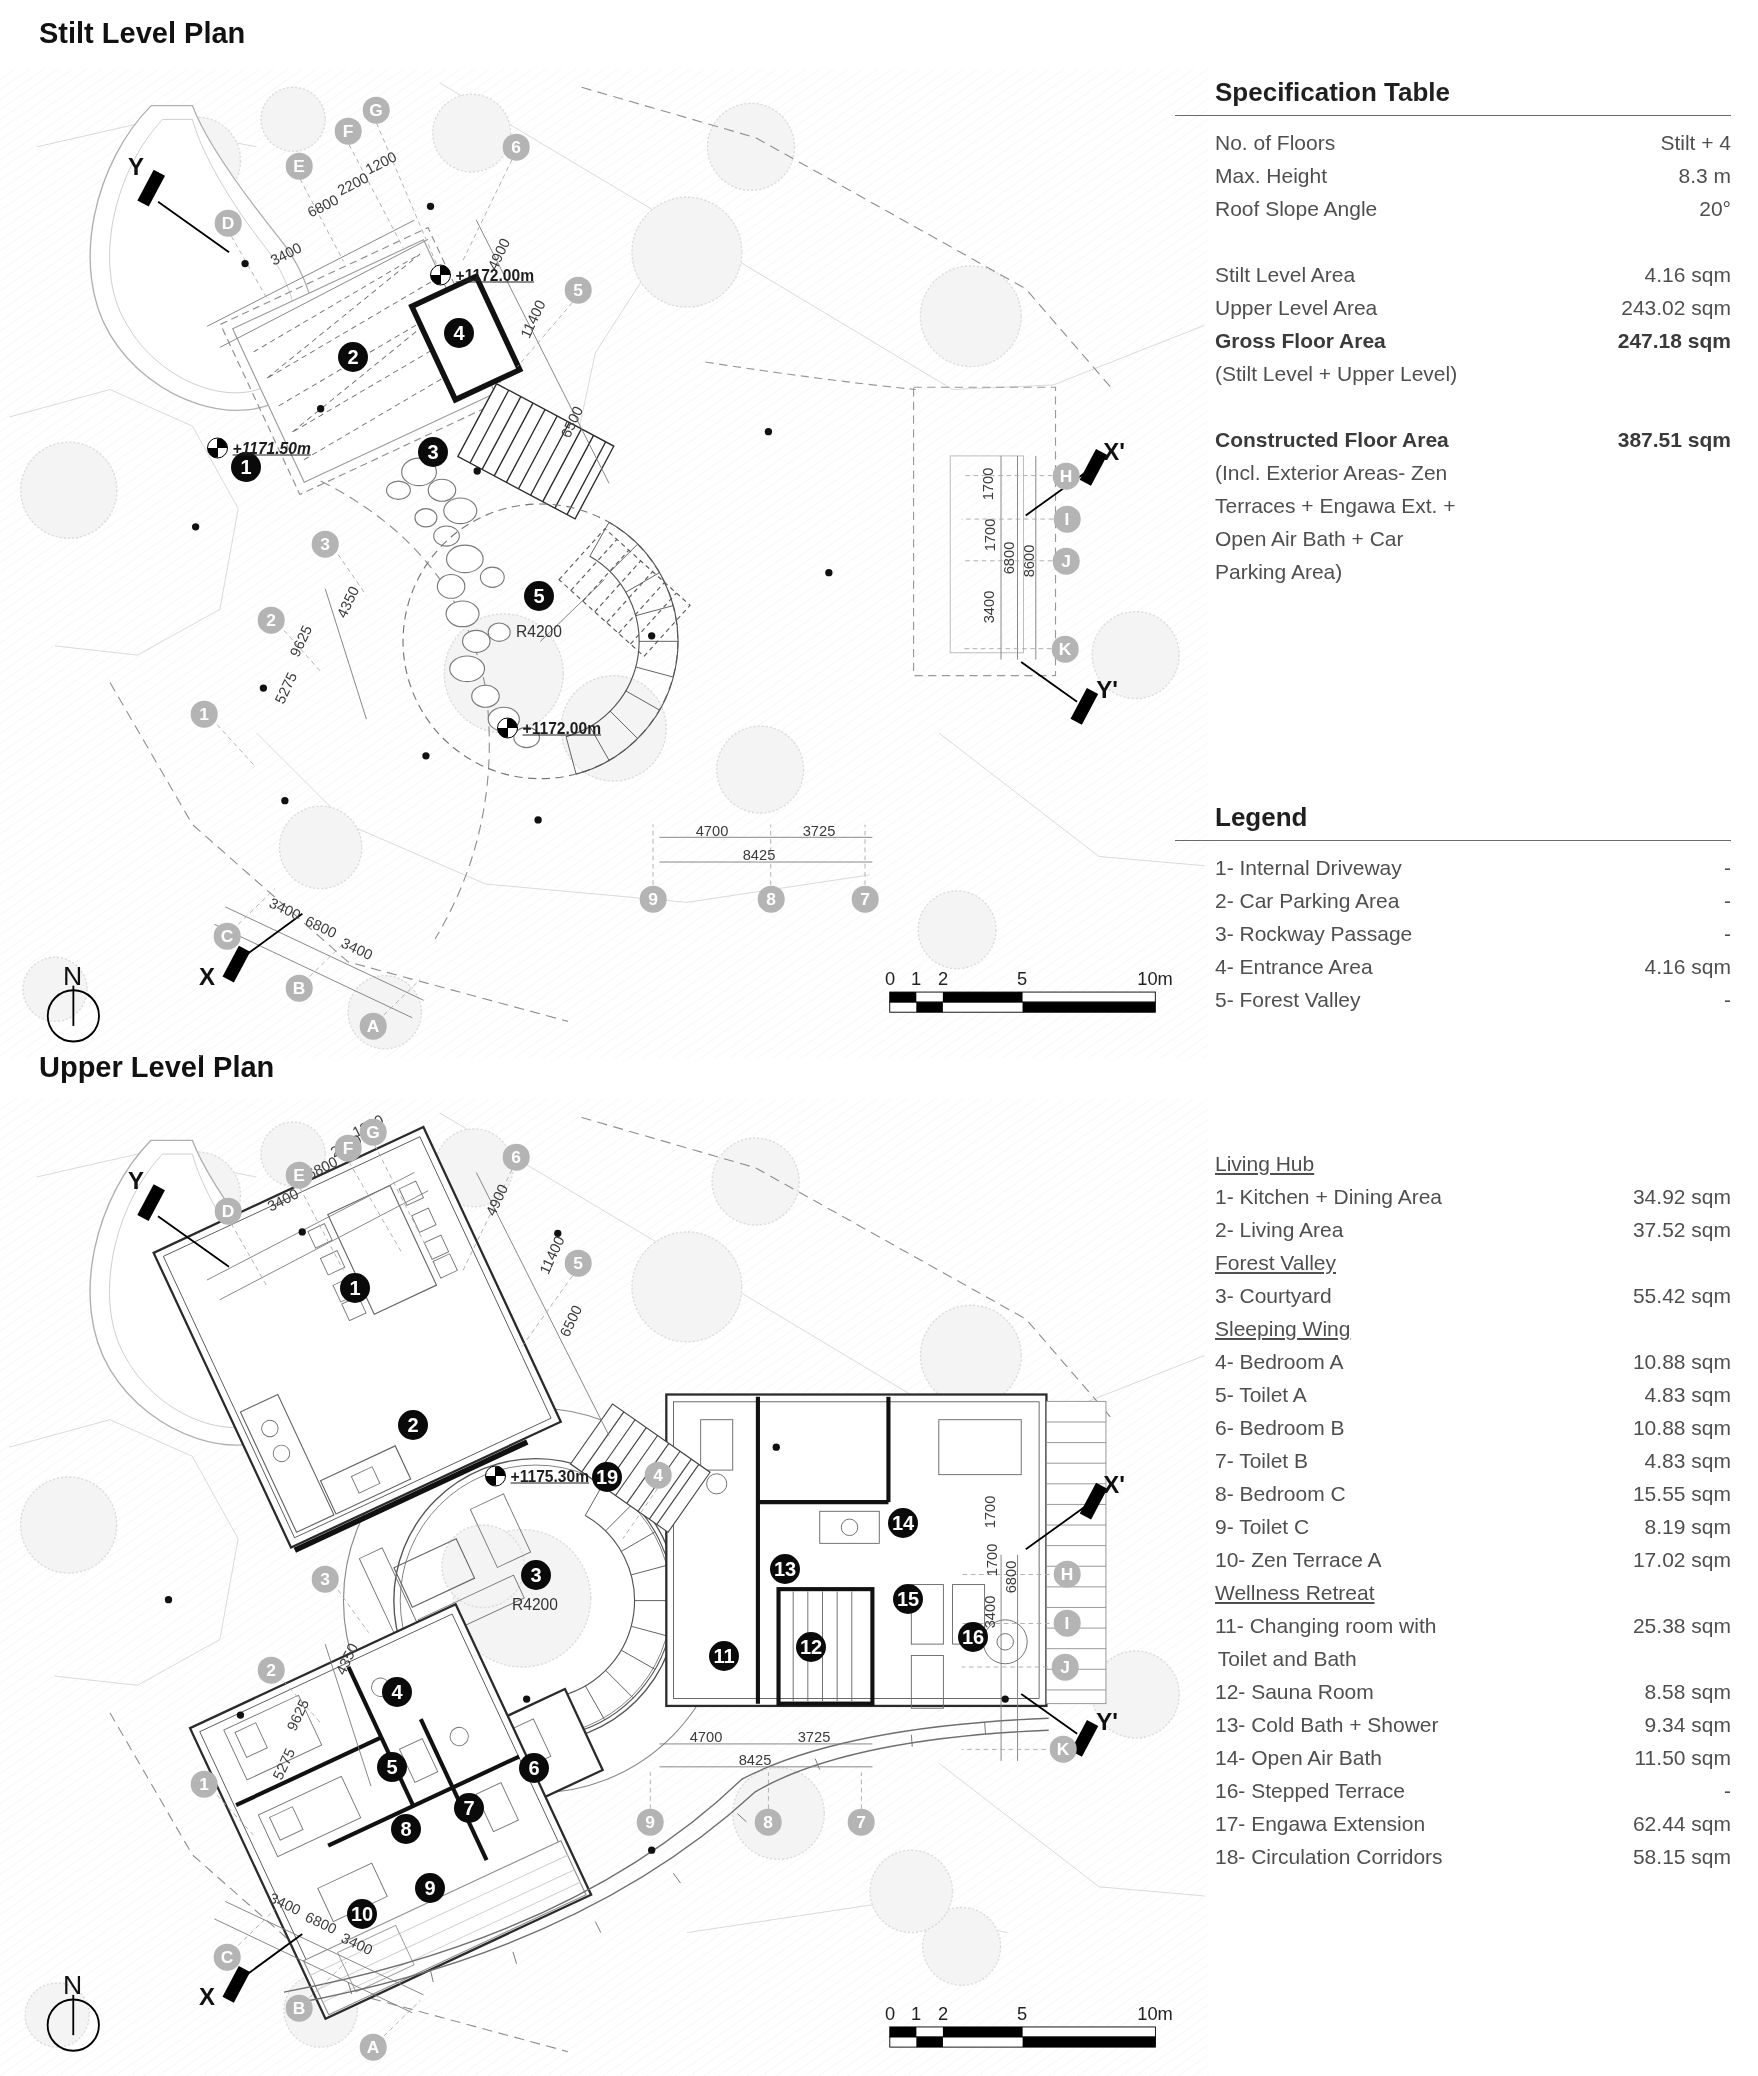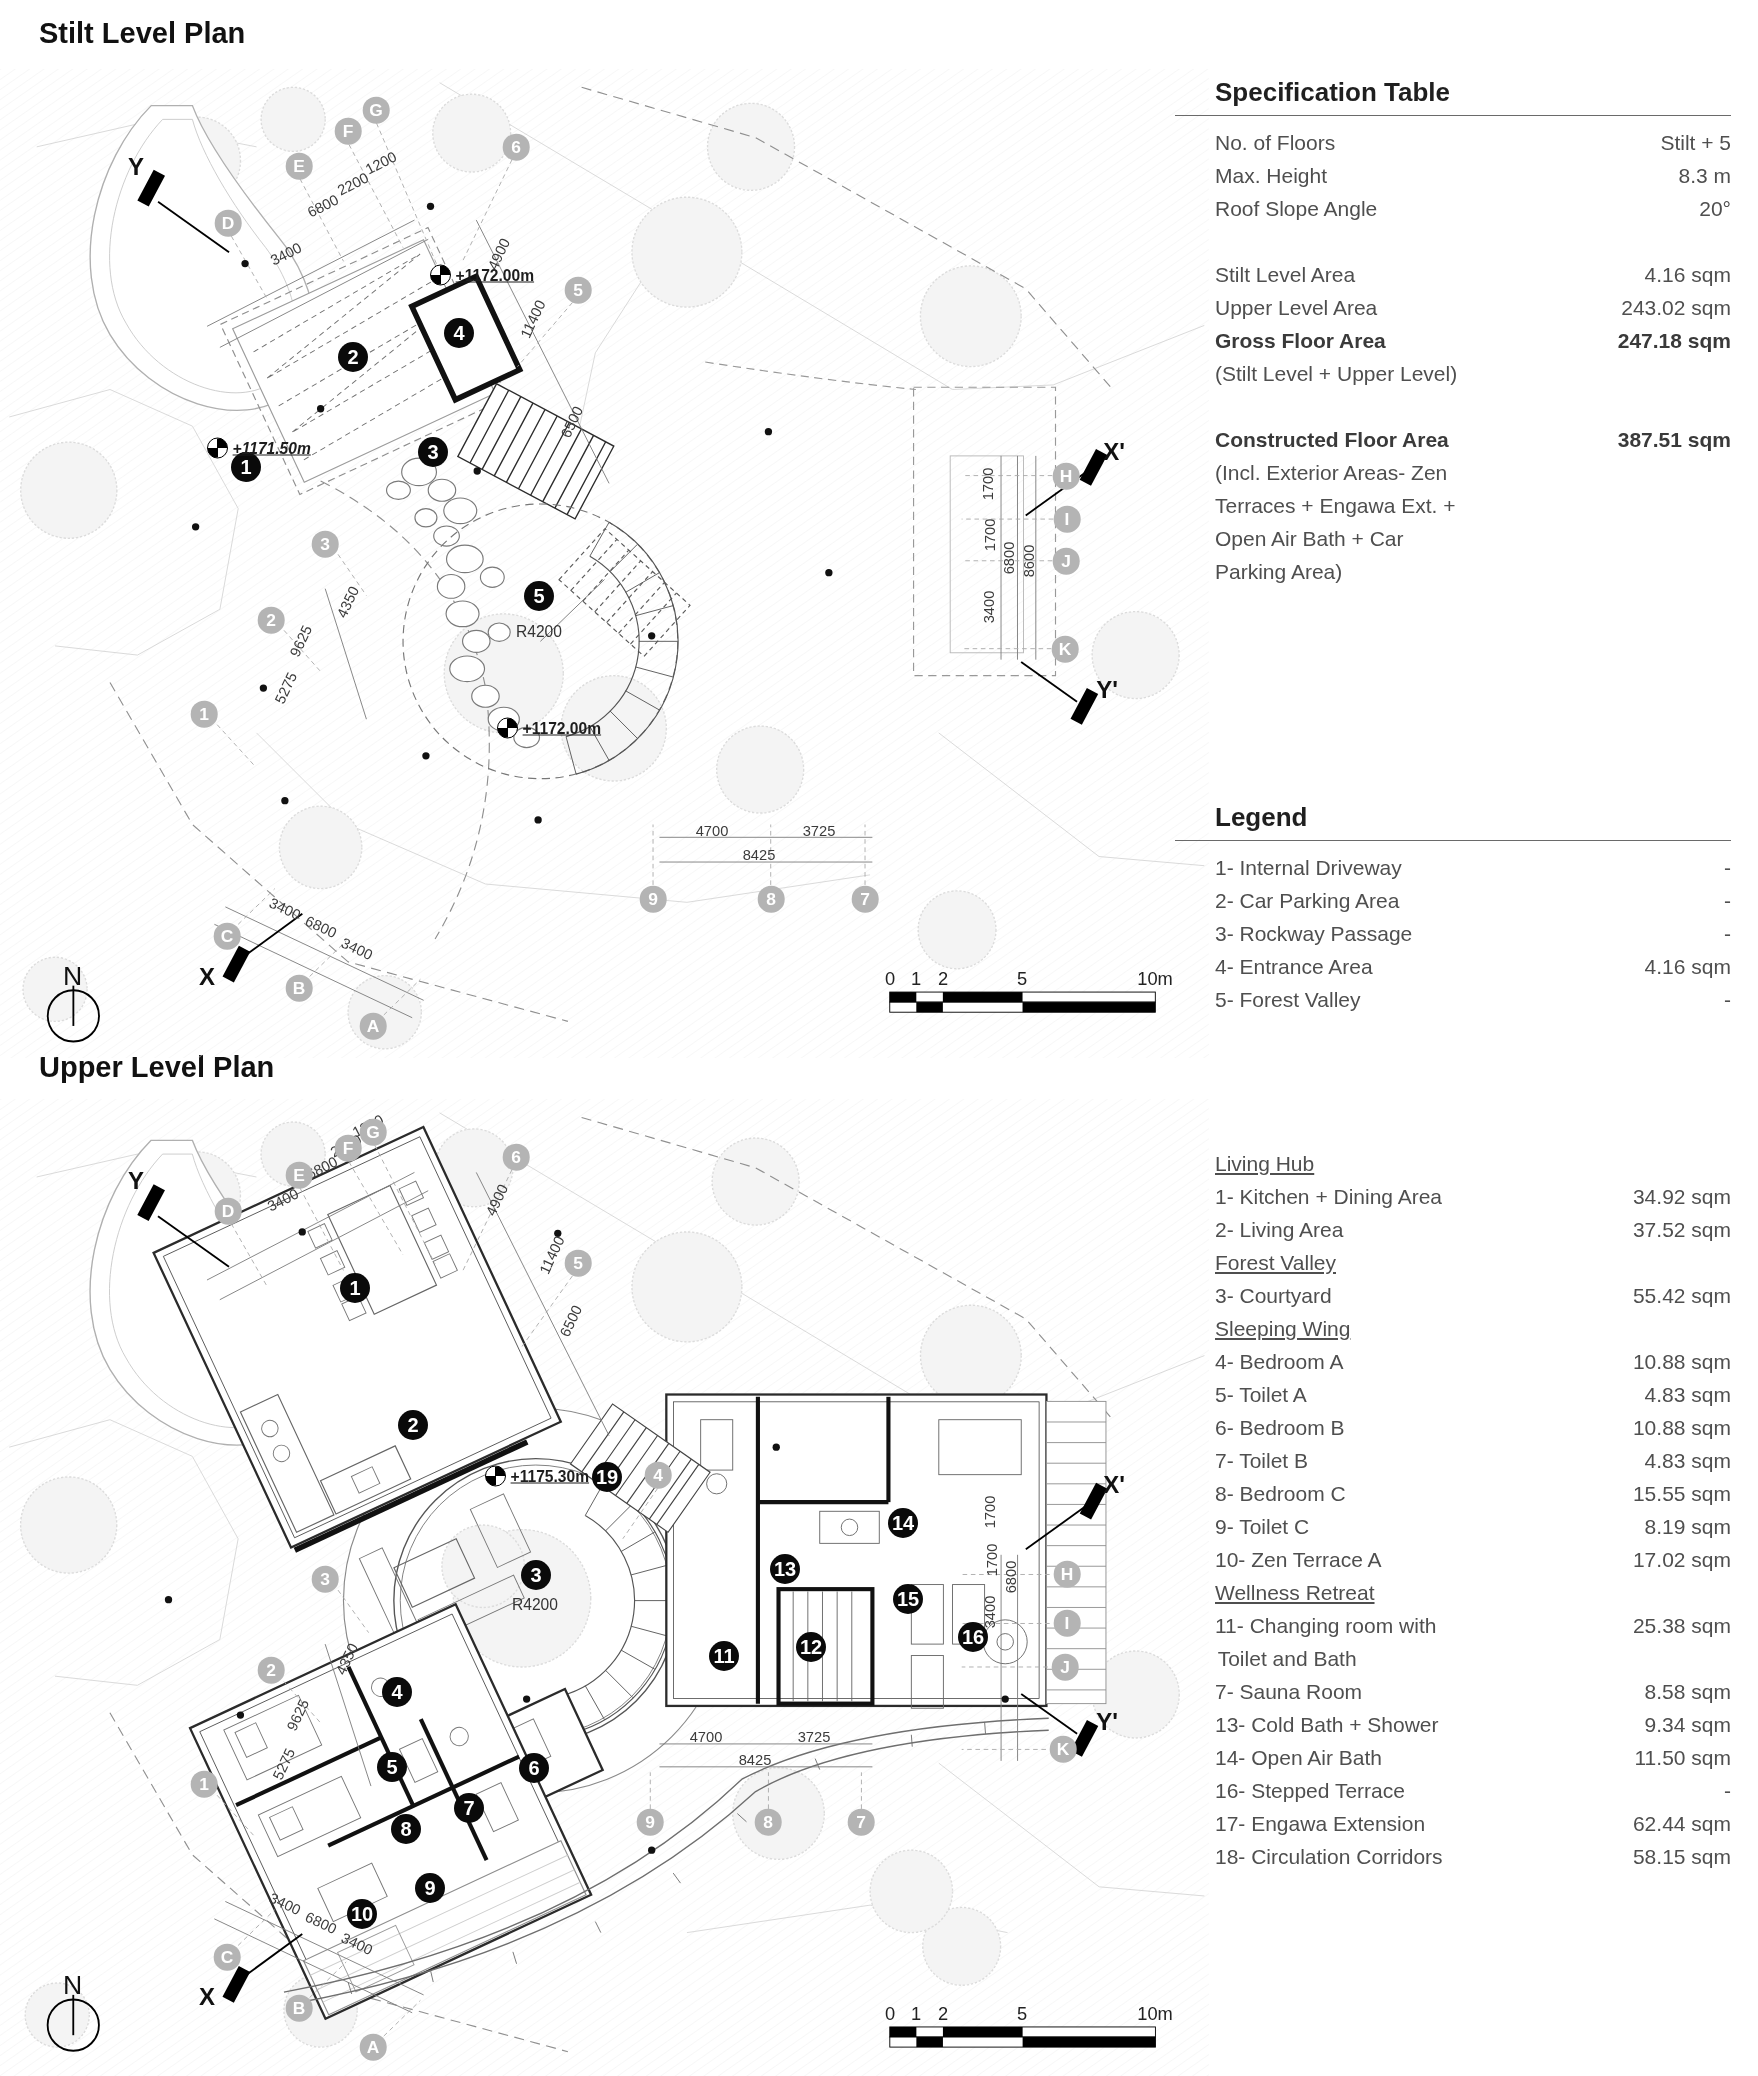--- a/index.html
+++ b/index.html
@@ -749,21 +749,21 @@
     <div class="rlab" style="left:512px;top:497px;">R4200</div>
     <div class="nlab" style="left:63px;top:871px;">N</div>
   </div>
 
   <div class="blk" style="top:77px;">
     <h2>Specification Table</h2>
     <div class="rows" style="padding-top:10px;">
 
     <div class="row">
           <span class="lab">No. of Floors</span>
-          <span class="val">Stilt + 5</span>
+          <span class="val">Stilt + 4</span>
         </div>
         <div class="row">
           <span class="lab">Max. Height</span>
           <span class="val">8.3 m</span>
         </div>
         <div class="row">
           <span class="lab">Roof Slope Angle</span>
           <span class="val">20°</span>
         </div>
         <div class="row spacer">
@@ -901,21 +901,21 @@
         </div>
         <div class="row">
           <span class="lab">11- Changing room with</span>
           <span class="val">25.38 sqm</span>
         </div>
         <div class="row ind">
           <span class="lab">Toilet and Bath</span>
           <span class="val"></span>
         </div>
         <div class="row">
-          <span class="lab">7- Sauna Room</span>
+          <span class="lab">12- Sauna Room</span>
           <span class="val">8.58 sqm</span>
         </div>
         <div class="row">
           <span class="lab">13- Cold Bath + Shower</span>
           <span class="val">9.34 sqm</span>
         </div>
         <div class="row">
           <span class="lab">14- Open Air Bath</span>
           <span class="val">11.50 sqm</span>
         </div>

